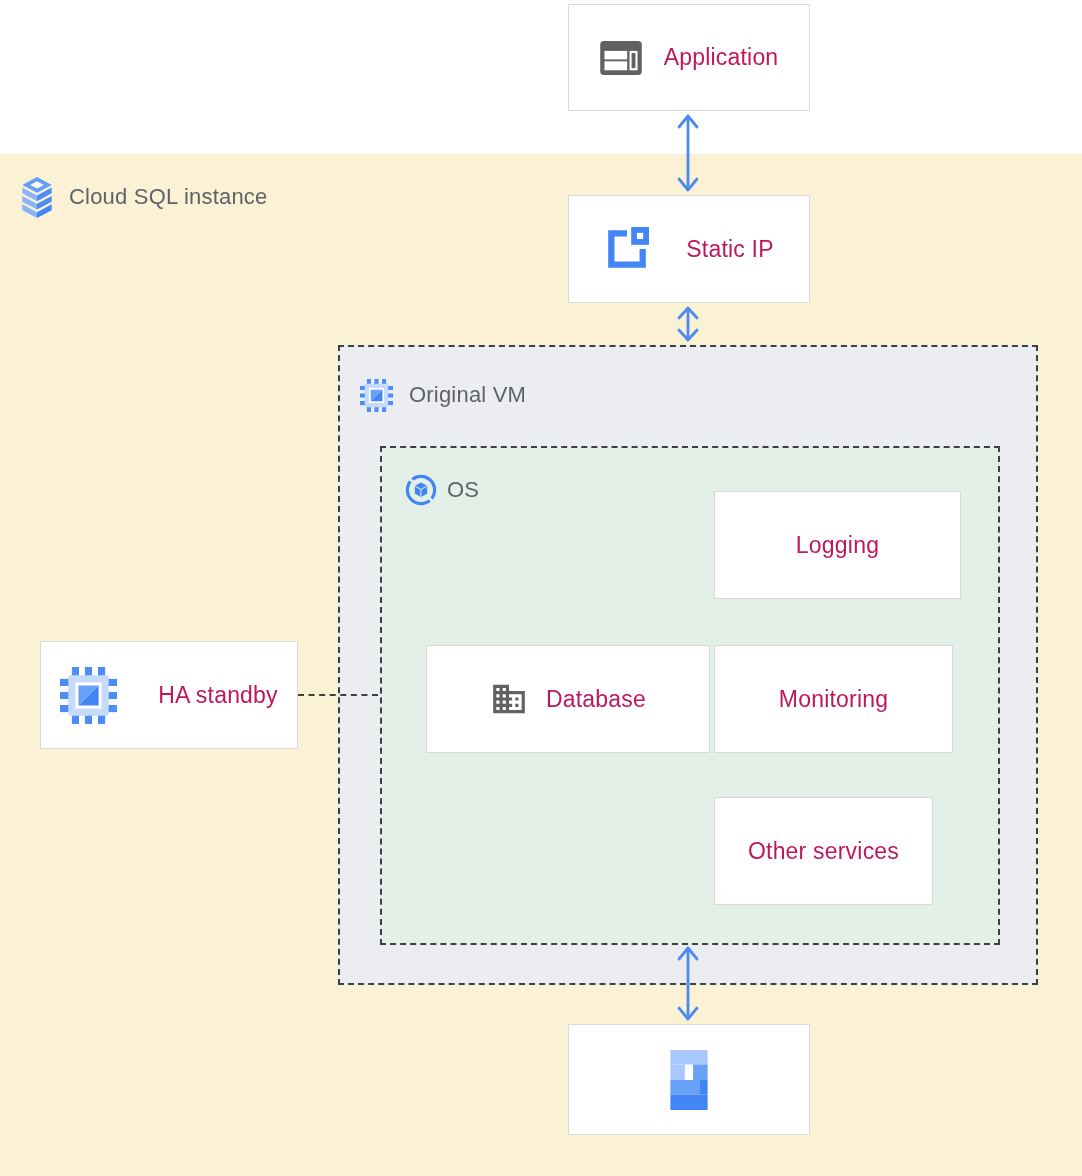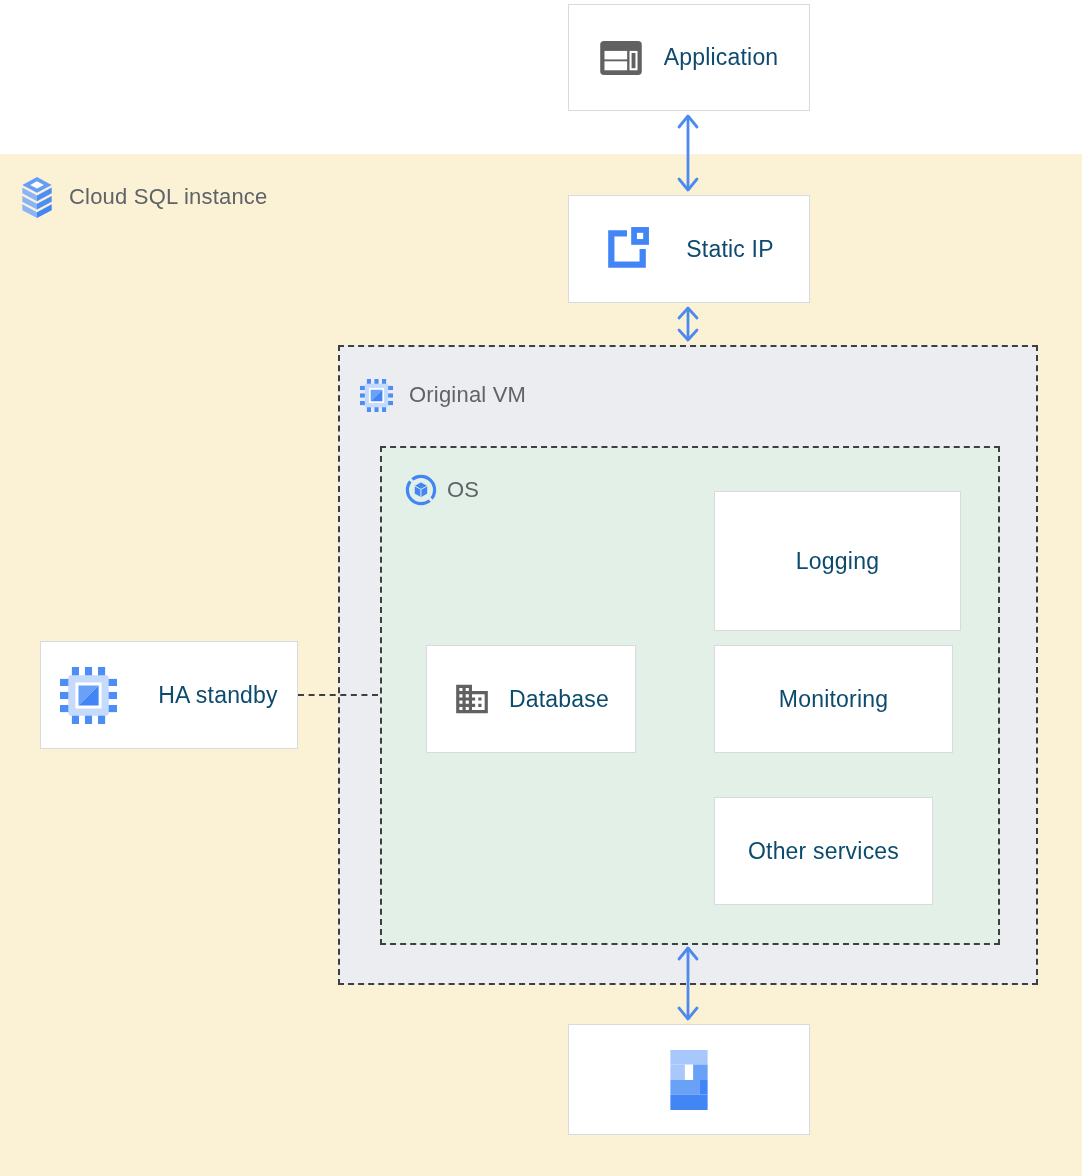--- a/index.html
+++ b/index.html
@@ -13,21 +13,21 @@
     background:#ebedf0;border:2px dashed #3d4043;box-sizing:border-box;
   }
   .group-os{
     position:absolute;left:40px;top:99px;width:620px;height:499px;
     background:#e2f0e8;border:2px dashed #3d4043;box-sizing:border-box;
   }
   .node{
     position:absolute;background:#ffffff;border:1px solid #d8dade;box-sizing:border-box;
     display:flex;align-items:center;justify-content:center;
   }
-  .node-label{font-size:23px;color:#0c4a6e;letter-spacing:.2px;}
+  .node-label{font-size:23px;color:#be185d;letter-spacing:.2px;}
   .caption{position:absolute;display:flex;align-items:center;}
   .caption-label{font-size:22px;color:#5f6368;letter-spacing:.2px;}
   .icon{display:flex;align-items:center;justify-content:center;flex:none;}
   .connector-h{
     position:absolute;left:298px;top:694px;width:80px;height:0;
     border-top:2.5px dashed #3d4043;
   }
   .arrow{position:absolute;left:674px;}
   .pd-label{line-height:1.25;}
 </style>
@@ -132,25 +132,25 @@
             <circle cx="18" cy="18" r="14.4" stroke="#4285f4" stroke-width="3.4" fill="none"></circle>
             <line x1="6" y1="6" x2="30" y2="30" stroke="#e2f0e8" stroke-width="3"></line>
             <path d="M18 9.5 L25 13.5 L18 17.5 L11 13.5 Z" fill="#4285f4" stroke="#e2f0e8" stroke-width="0.8"></path>
             <path d="M11 13.5 L18 17.5 V26 L11 22 Z" fill="#4285f4" stroke="#e2f0e8" stroke-width="0.8"></path>
             <path d="M25 13.5 L18 17.5 V26 L25 22 Z" fill="#4285f4" stroke="#e2f0e8" stroke-width="0.8"></path>
           </svg>
         </span>
         <span class="caption-label">OS</span>
       </div>
 
-      <div class="node" style="left:332px;top:43px;width:247px;height:140px;">
+      <div class="node" style="left:332px;top:43px;width:247px;height:108px;">
         <span class="node-label">Logging</span>
       </div>
 
-      <div class="node" style="left:44px;top:197px;width:210px;height:108px;gap:18px;">
+      <div class="node" style="left:44px;top:197px;width:284px;height:108px;gap:18px;">
         <span class="icon">
           <svg width="38" height="38" viewBox="0 0 24 24">
             <path fill="#616161" d="M12 7V3H2v18h20V7H12zM6 19H4v-2h2v2zm0-4H4v-2h2v2zm0-4H4V9h2v2zm0-4H4V5h2v2zm4 12H8v-2h2v2zm0-4H8v-2h2v2zm0-4H8V9h2v2zm0-4H8V5h2v2zm10 12h-8v-2h2v-2h-2v-2h2v-2h-2V9h8v10zm-2-8h-2v2h2v-2zm0 4h-2v2h2v-2z"></path>
           </svg>
         </span>
         <span class="node-label">Database</span>
       </div>
 
       <div class="node" style="left:332px;top:197px;width:239px;height:108px;">
         <span class="node-label">Monitoring</span>

